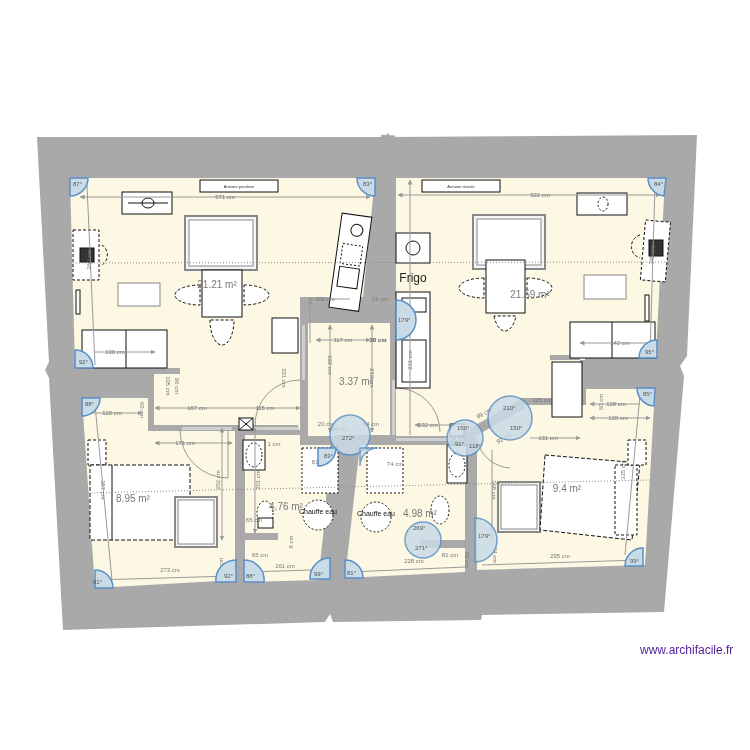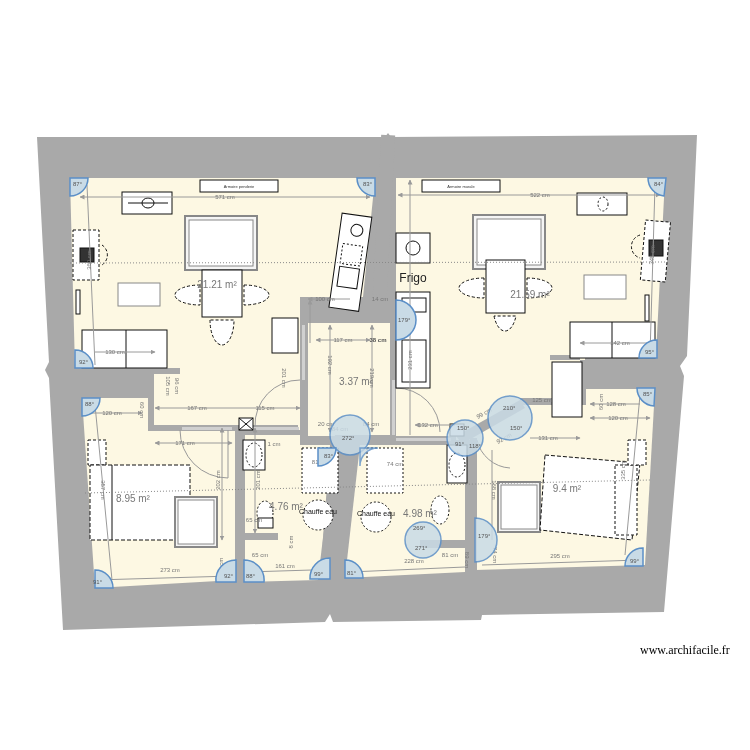--- a/index.html
+++ b/index.html
@@ -1,21 +1,21 @@
 <!DOCTYPE html>
 <html><head>
 <meta charset="utf-8">
 <style>
   html, body { margin:0; padding:0; background:#ffffff; }
   body { width:750px; height:750px; position:relative; overflow:hidden;
          font-family:"Liberation Sans", sans-serif; }
   #plan { position:absolute; left:0; top:0; width:750px; height:750px; }
   .lbl { font-family:"Liberation Sans", sans-serif; }
-  .watermark { position:absolute; left:640px; top:643px; font-size:12px; color:#000000;
-               font-family:Liberation Serif, serif; }
+  .watermark { position:absolute; left:640px; top:643px; font-size:12px; color:#4c1d95;
+               font-family:Liberation Sans, sans-serif; }
 </style>
 </head>
 <body>
 
 <svg id="plan" viewBox="0 0 750 750" xmlns="http://www.w3.org/2000/svg">
   <defs>
     <marker id="arr" viewBox="0 0 10 10" refX="9" refY="5" markerWidth="5" markerHeight="5" orient="auto-start-reverse">
       <path d="M0,0 L10,5 L0,10 z" fill="#9a9a9a"></path>
     </marker>
   </defs>

